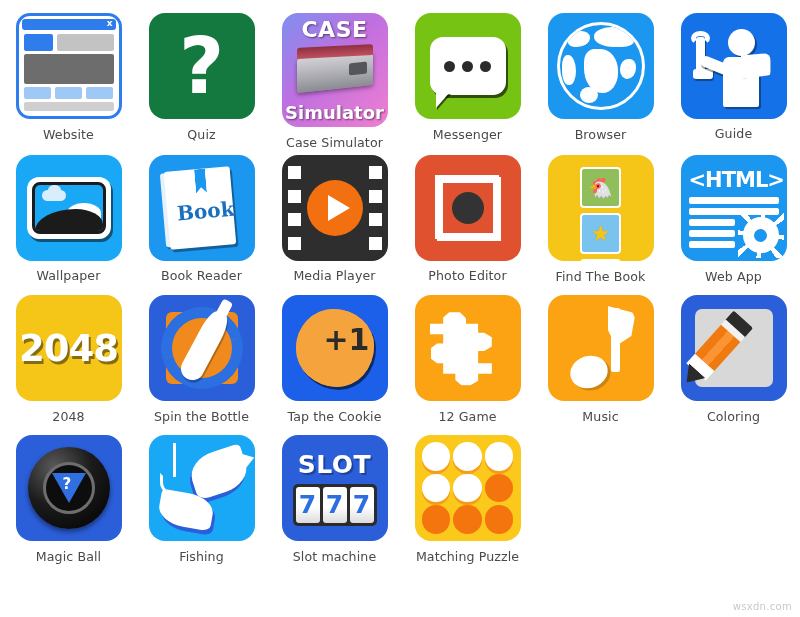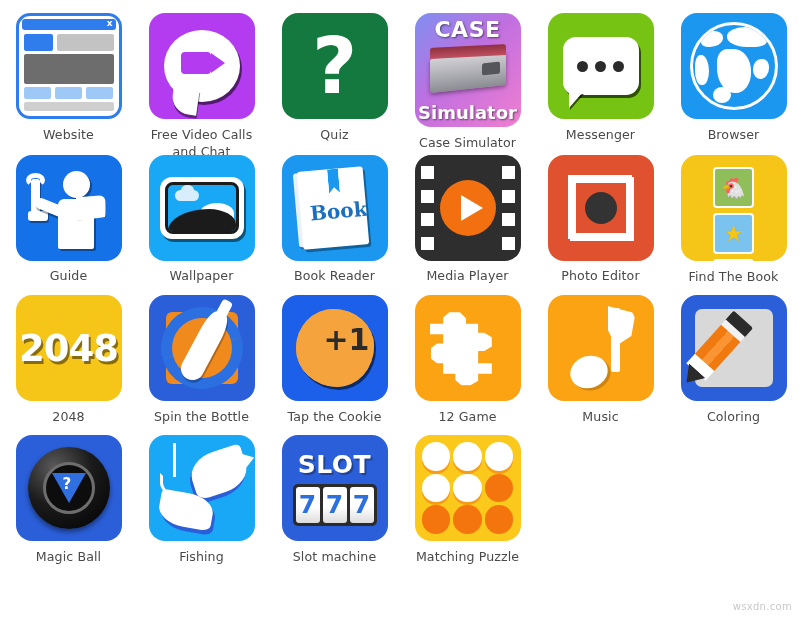--- a/index.html
+++ b/index.html
@@ -323,28 +323,20 @@
       <div class="w-row3">
         <div class="w-lblue"></div>
         <div class="w-lblue"></div>
         <div class="w-lblue"></div>
       </div>
       <div class="w-bot"></div>
     </div>
     <div class="label">Website</div>
   </div>
 
-  <div class="cell">
-    <div class="tile t-video">
-      <div class="bubble">
-        <div class="cam"></div>
-      </div>
-    </div>
-    <div class="label">Free Video Calls and Chat</div>
-  </div>
 
   <div class="cell">
     <div class="tile t-quiz">
       <span>?</span>
     </div>
     <div class="label">Quiz</div>
   </div>
 
   <div class="cell">
     <div class="tile t-case">
@@ -451,20 +443,34 @@
         </div>
       <div class="card blue">
           <span class="star">★</span>
         </div>
       <div class="card blue"></div>
 
     </div>
     <div class="label">Find The Book</div>
   </div>
 
+  <div class="cell">
+    <div class="tile t-webapp">
+      <div class="htmltxt">&lt;HTML&gt;</div>
+      <i class="bar"></i>
+      <i class="bar"></i>
+      <i class="bar short"></i>
+      <i class="bar short"></i>
+      <i class="bar short"></i>
+      <div class="gear">
+          <i></i>
+        </div>
+    </div>
+    <div class="label">Web App</div>
+  </div>
 
   <div class="cell">
     <div class="tile t-2048">
       <span>2048</span>
     </div>
     <div class="label">2048</div>
   </div>
 
   <div class="cell">
     <div class="tile t-spin">

